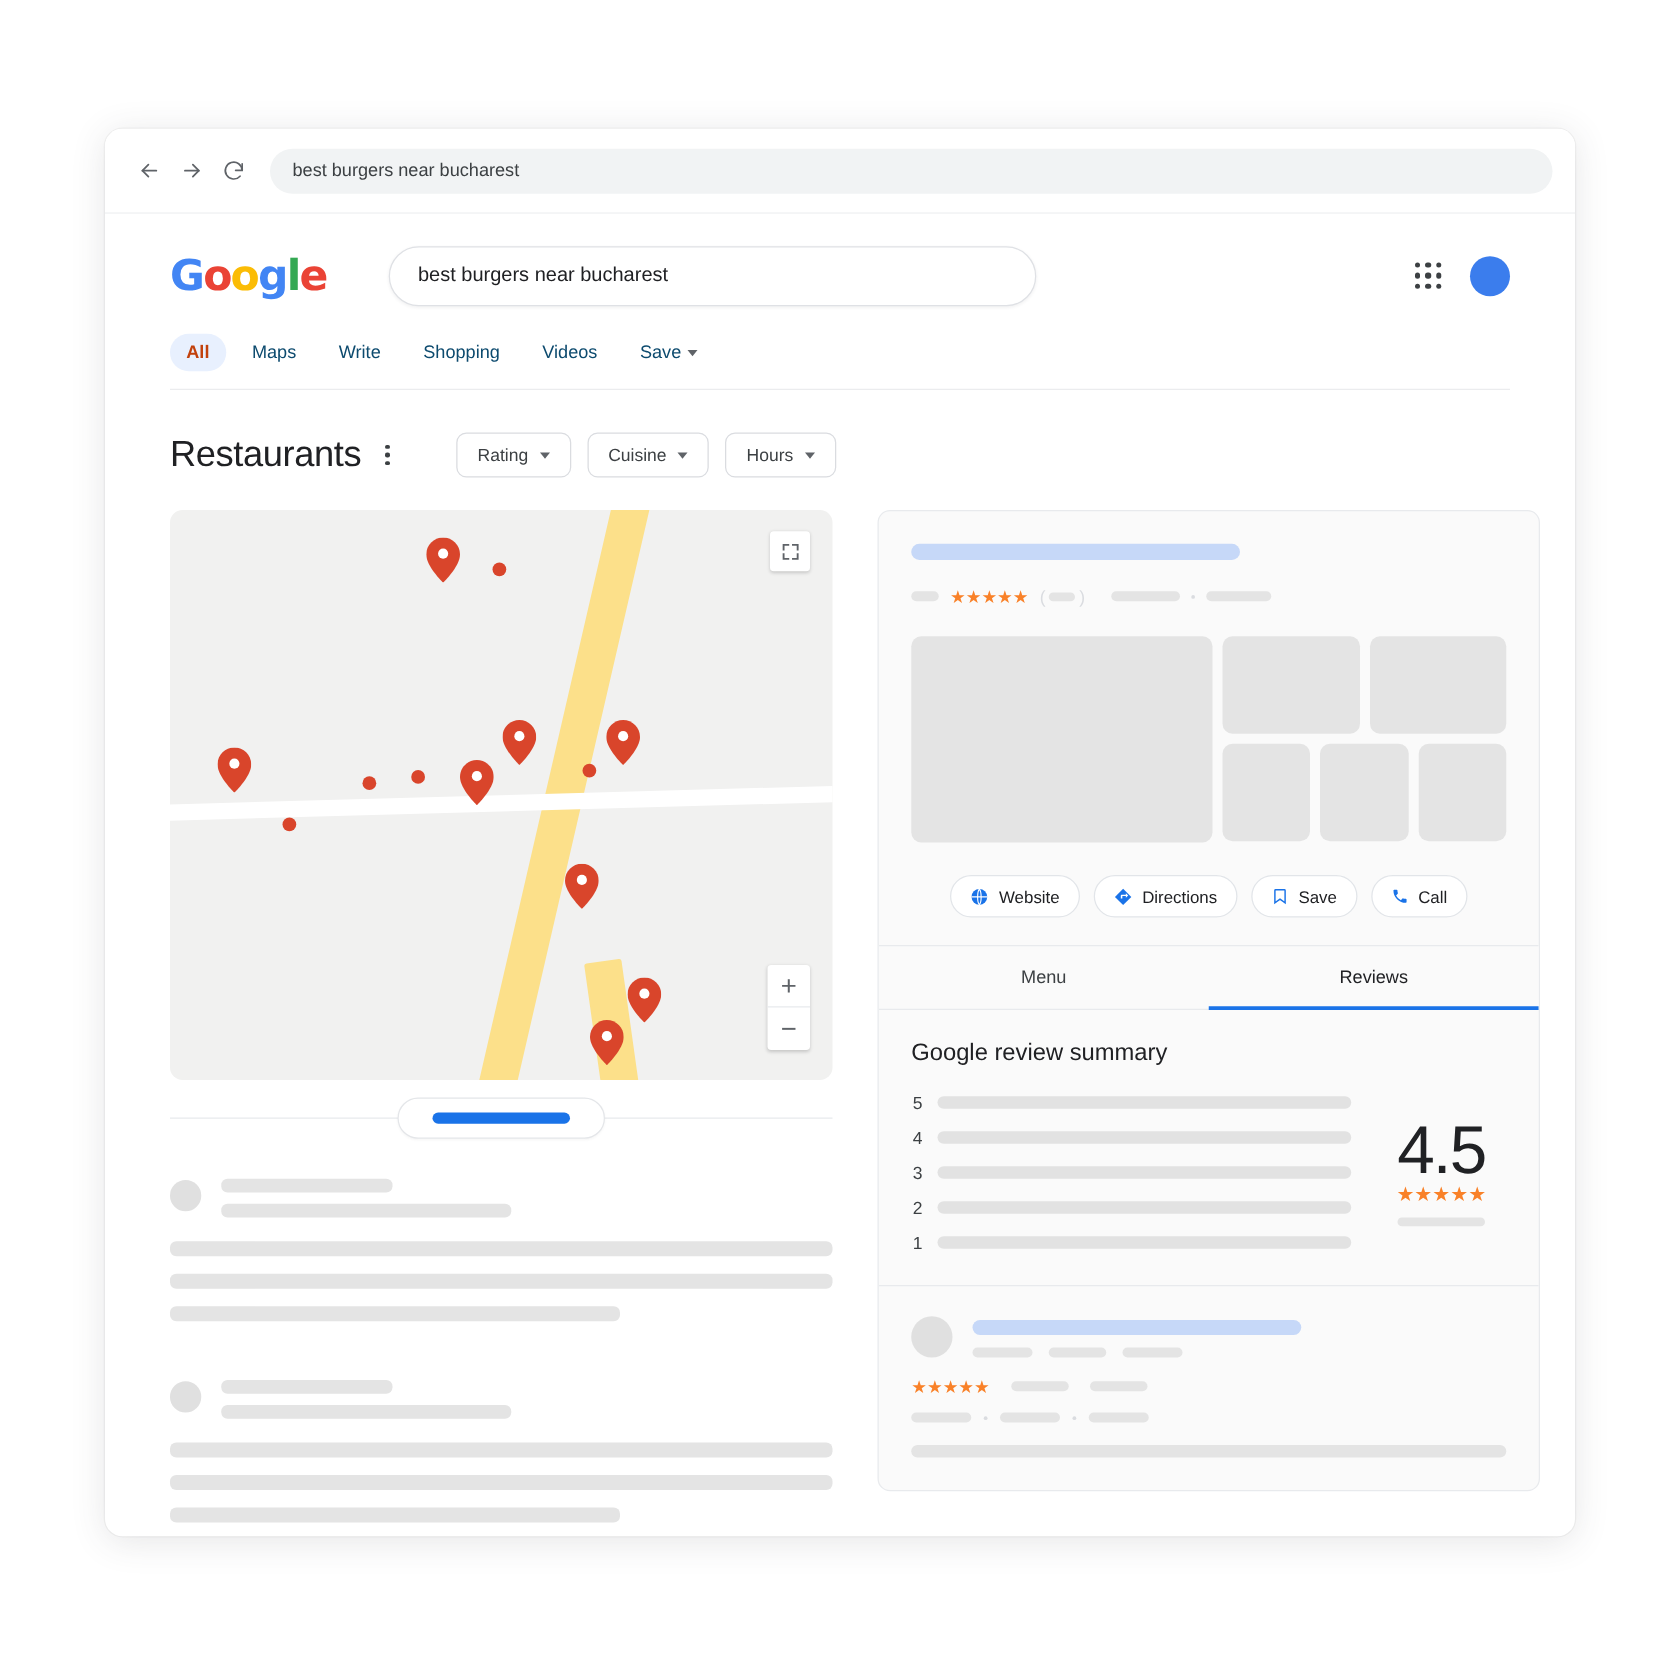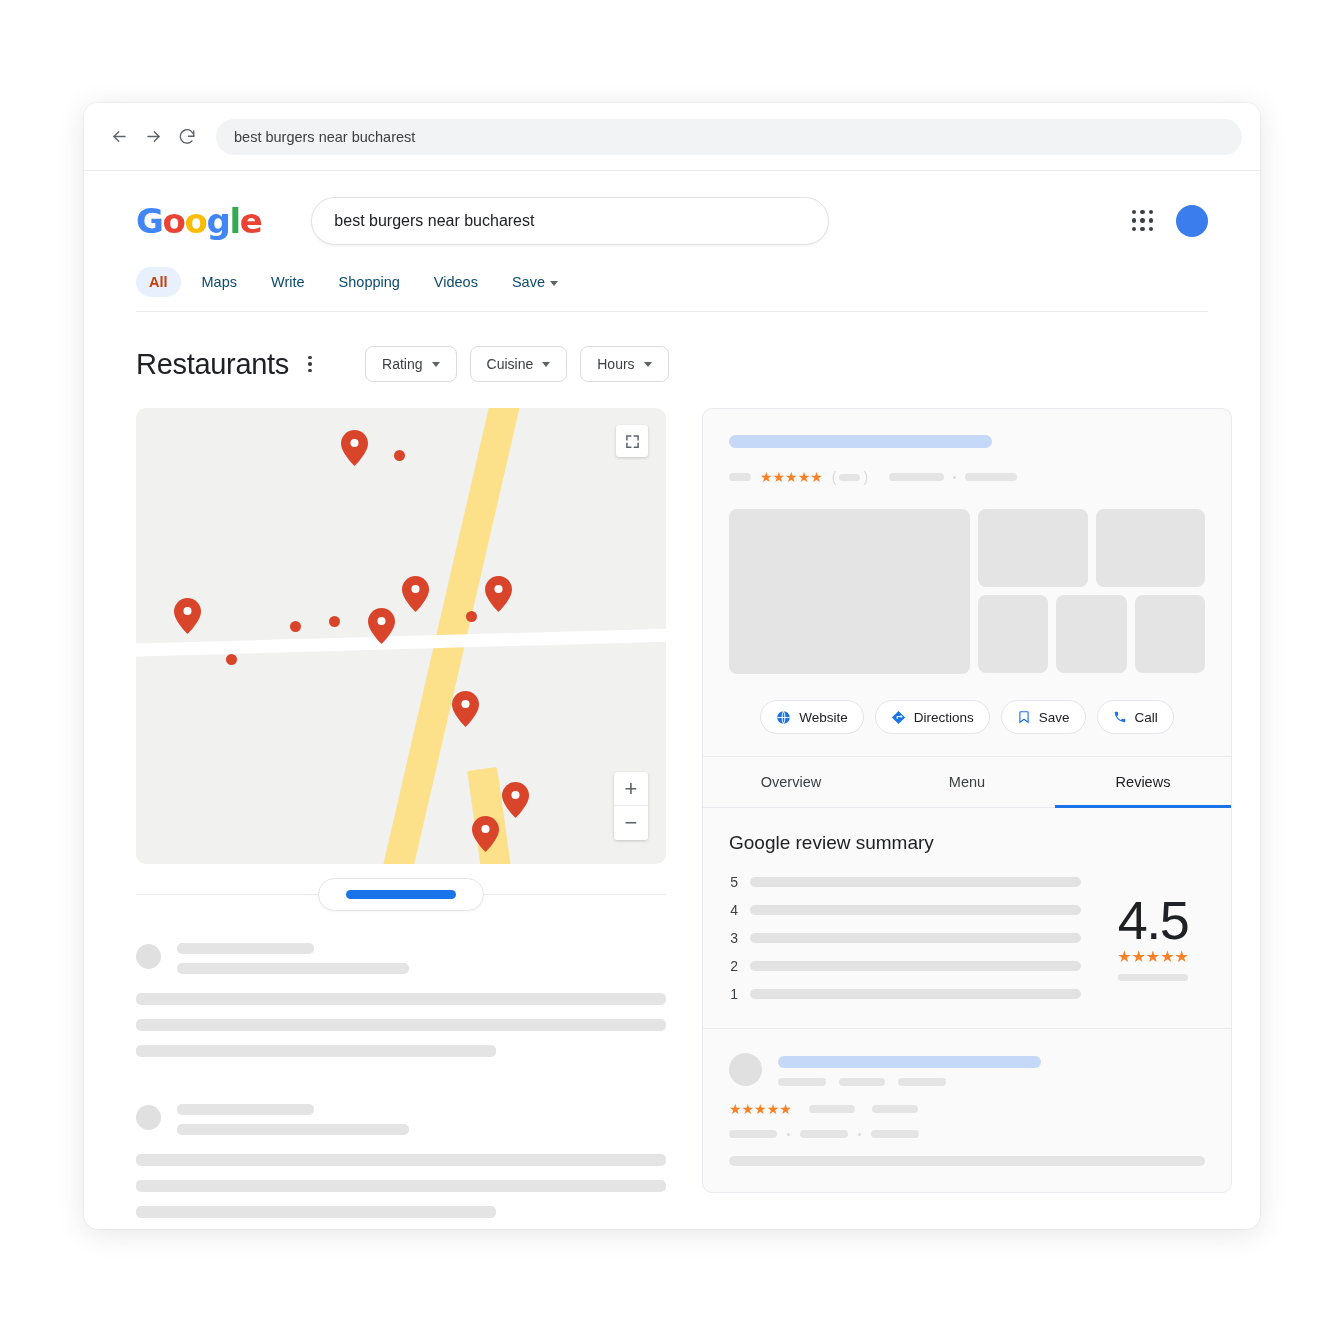--- a/index.html
+++ b/index.html
@@ -686,21 +686,20 @@
               <div class="action-btn">
                 <svg width="14" height="14" viewBox="0 0 24 24">
                     <path d="M6.6 10.8a15.3 15.3 0 0 0 6.6 6.6l2.2-2.2a1 1 0 0 1 1-.24 11.4 11.4 0 0 0 3.6.58 1 1 0 0 1 1 1V20a1 1 0 0 1-1 1A17 17 0 0 1 3 4a1 1 0 0 1 1-1h3.5a1 1 0 0 1 1 1 11.4 11.4 0 0 0 .58 3.6 1 1 0 0 1-.25 1z" fill="#1a73e8"></path>
                   </svg>
                 <span>Call</span>
               </div>
             </div>
           </div>
 
           <div class="tabs">
-            <div class="tab"><span>Overview</span></div>
             <div class="tab"><span>Menu</span></div>
             <div class="tab active"><span>Reviews</span></div>
           </div>
 
           <div class="reviews-body">
             <div class="section-title">Google review summary</div>
 
             <div class="summary">
               <div class="bars">
                 <div class="bar-row">

